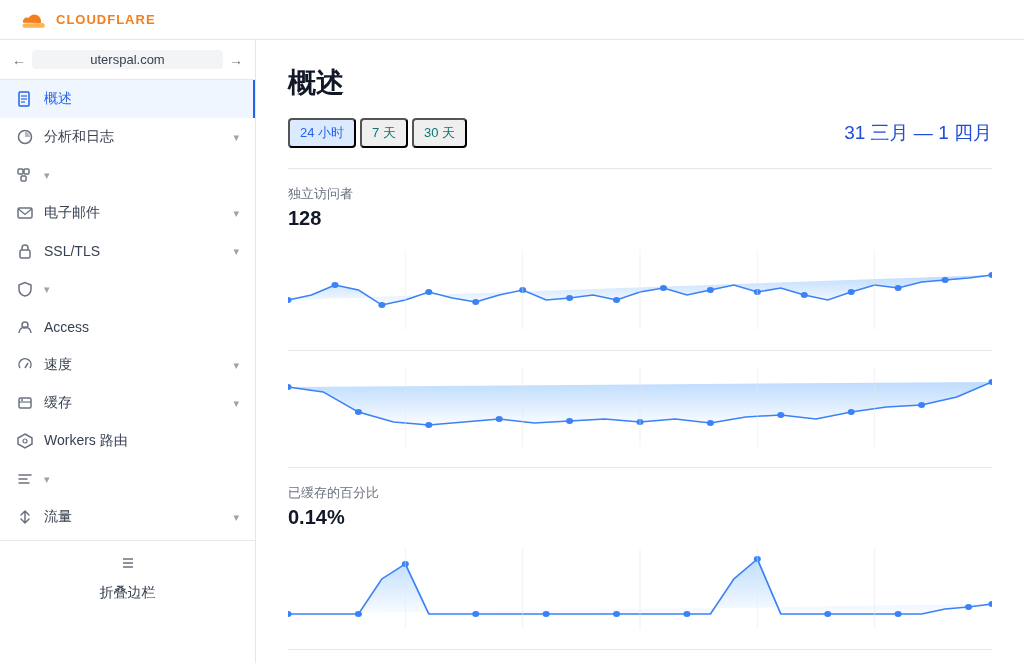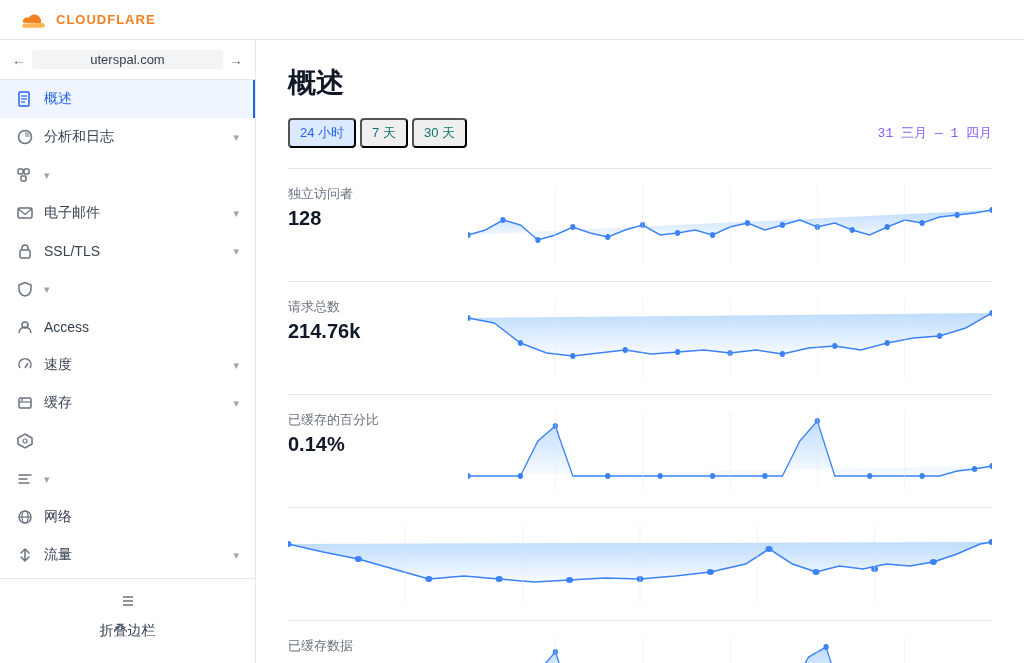--- a/index.html
+++ b/index.html
@@ -29,24 +29,24 @@
     
     
     .main { flex: 1; overflow-y: auto; padding: 24px 32px; }
     .page-title { font-size: 28px; font-weight: 600; color: #111827; margin-bottom: 16px; }
     
     
     .time-tabs { display: flex; align-items: center; margin-bottom: 20px; justify-content: space-between; }
     .time-tabs-left { display: flex; gap: 4px; }
     .time-tab { padding: 4px 10px; font-size: 13px; border-radius: 4px; cursor: pointer; color: #0f766e; }
     .time-tab.active { background: #dbeafe; color: #2563eb; font-weight: 500; }
-    .date-range { font-size: 13px; color: #8b5cf6; font-family: Liberation Mono, monospace; }
-
-    
-    .stat-row { display: flex; align-items: stretch; border-top: 1px solid #e5e7eb; padding: 16px 0; gap: 20px; }
+    .date-range { font-size: 19px; color: #1d4ed8; }
+
+    
+    .stat-row { display: flex; align-items: stretch; border-top: 1px solid #e5e7eb; padding: 16px 0; gap: 20px; flex-direction: column; }
     .stat-info { width: 160px; flex-shrink: 0; }
     .stat-label { font-size: 13px; color: #6b7280; margin-bottom: 4px; }
     .stat-value { font-size: 20px; font-weight: 600; color: #111827; }
     .stat-chart { flex: 1; height: 80px; }
 
     
     .chart-svg { width: 100%; height: 80px; }
 
     
     .collapse-item { display: flex; align-items: center; padding: 10px 16px; cursor: pointer; font-size: 14px; color: #374151; gap: 10px; flex-direction: column; }
@@ -172,41 +172,32 @@
       <span class="chevron">▾</span>
     </div>
 
     <div class="nav-item">
       <span class="icon">
         <svg width="16" height="16" viewBox="0 0 16 16" fill="none">
             <polygon points="8,1 15,5 15,11 8,15 1,11 1,5" stroke="currentColor" stroke-width="1.5" fill="none"></polygon>
             <circle cx="8" cy="8" r="2" stroke="currentColor" stroke-width="1.2"></circle>
           </svg>
       </span>
+      <span class="label">Workers 路由</span>
     </div>
 
     <div class="nav-item">
       <span class="icon">
         <svg width="16" height="16" viewBox="0 0 16 16" fill="none">
             <path d="M2 4h12M2 8h8M2 12h10" stroke="currentColor" stroke-width="1.5" stroke-linecap="round"></path>
           </svg>
       </span>
       <span class="chevron">▾</span>
     </div>
 
-    <div class="nav-item">
-      <span class="icon">
-        <svg width="16" height="16" viewBox="0 0 16 16" fill="none">
-            <circle cx="8" cy="8" r="6" stroke="currentColor" stroke-width="1.5"></circle>
-            <ellipse cx="8" cy="8" rx="3" ry="6" stroke="currentColor" stroke-width="1.2"></ellipse>
-            <line x1="2" y1="8" x2="14" y2="8" stroke="currentColor" stroke-width="1.2"></line>
-          </svg>
-      </span>
-      <span class="label">网络</span>
-    </div>
 
     <div class="nav-item">
       <span class="icon">
         <svg width="16" height="16" viewBox="0 0 16 16" fill="none">
             <path d="M8 2v12M4 6l4-4 4 4M4 10l4 4 4-4" stroke="currentColor" stroke-width="1.5" stroke-linecap="round" stroke-linejoin="round"></path>
           </svg>
       </span>
       <span class="label">流量</span>
       <span class="chevron">▾</span>
     </div>
@@ -271,24 +262,20 @@
           <line x1="100" y1="0" x2="100" y2="80" stroke="#e5e7eb" stroke-width="0.5"></line>
           <line x1="200" y1="0" x2="200" y2="80" stroke="#e5e7eb" stroke-width="0.5"></line>
           <line x1="300" y1="0" x2="300" y2="80" stroke="#e5e7eb" stroke-width="0.5"></line>
           <line x1="400" y1="0" x2="400" y2="80" stroke="#e5e7eb" stroke-width="0.5"></line>
           <line x1="500" y1="0" x2="500" y2="80" stroke="#e5e7eb" stroke-width="0.5"></line>
         </svg>
       </div>
     </div>
 
     <div class="stat-row">
-      <div class="stat-info">
-        <div class="stat-label">请求总数</div>
-        <div class="stat-value">214.76k</div>
-      </div>
       <div class="stat-chart">
         <svg class="chart-svg" viewBox="0 0 600 80" preserveAspectRatio="none">
           <defs>
             <linearGradient id="g2" x1="0" y1="0" x2="0" y2="1">
               <stop offset="0%" stop-color="#93c5fd" stop-opacity="0.6"></stop>
               <stop offset="100%" stop-color="#93c5fd" stop-opacity="0.05"></stop>
             </linearGradient>
           </defs>
           <path d="M0,20 L30,25 L60,45 L90,55 L120,58 L150,55 L180,52 L210,56 L240,54 L270,52 L300,55 L330,52 L360,56 L390,50 L420,48 L450,52 L480,45 L510,40 L540,38 L570,30 L600,15" fill="url(#g2)" stroke="none"></path>
           <path d="M0,20 L30,25 L60,45 L90,55 L120,58 L150,55 L180,52 L210,56 L240,54 L270,52 L300,55 L330,52 L360,56 L390,50 L420,48 L450,52 L480,45 L510,40 L540,38 L570,30 L600,15" fill="none" stroke="#3b82f6" stroke-width="1.5"></path>

